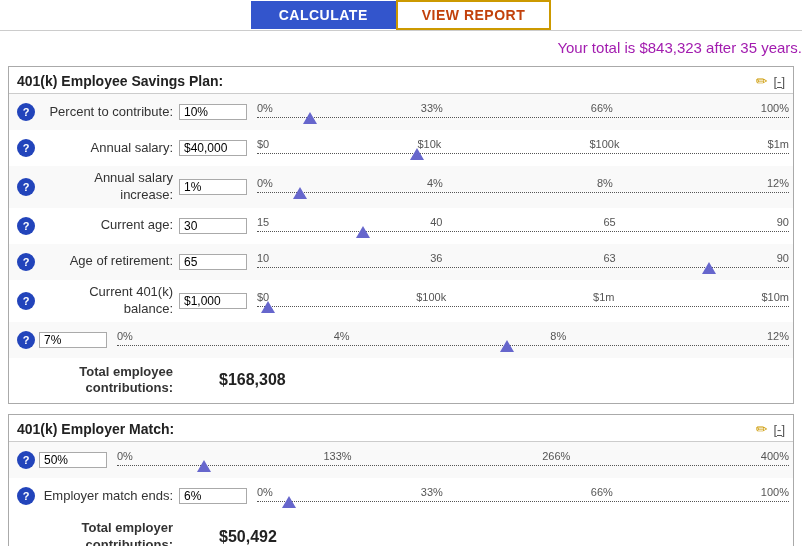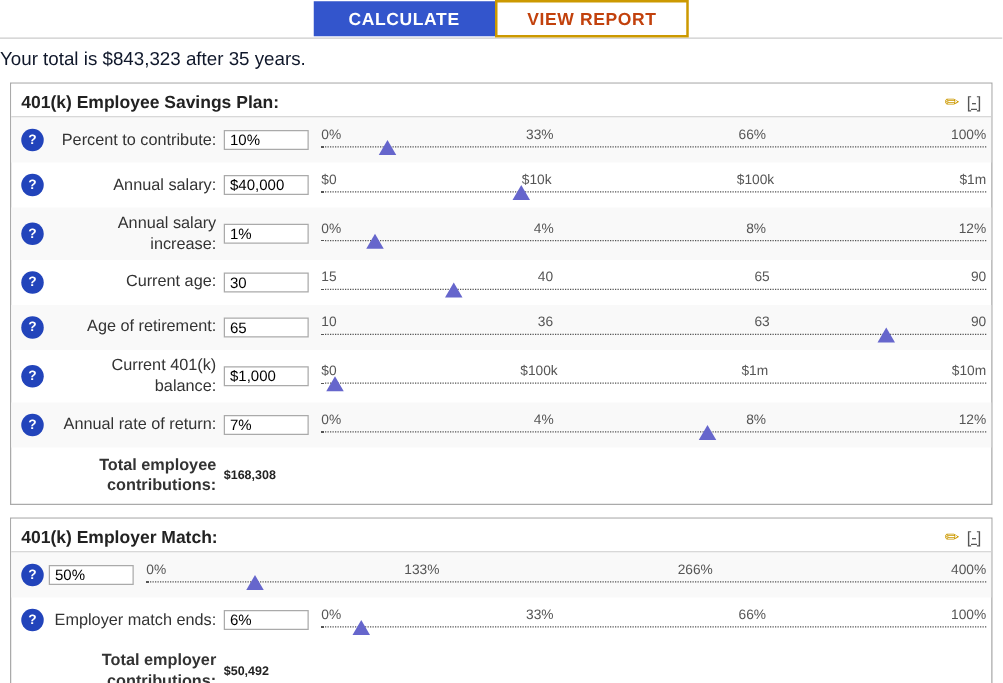--- a/index.html
+++ b/index.html
@@ -39,24 +39,24 @@
       font-weight: bold;
       font-size: 14px;
       padding: 5px 24px;
       border: 2px solid #cc9900;
       cursor: pointer;
       letter-spacing: 0.5px;
     }
 
     
     .summary-line {
-      text-align: left;
+      text-align: right;
       font-size: 15px;
       padding: 8px 0 10px 0;
-      color: #0f172a;
+      color: #a21caf;
     }
 
     
     .section {
       border: 1px solid #aaa;
       margin: 0 8px 10px 8px;
       background: #fff;
     }
     .section-header {
       display: flex;
@@ -166,22 +166,23 @@
       font-weight: bold;
     }
     .total-label {
       text-align: right;
       min-width: 162px;
       color: #333;
       padding-right: 6px;
       line-height: 1.3;
     }
     .total-value {
-      font-size: 10px;
+      font-size: 16px;
       color: #222;
+      margin-left: 40px;
     }
   </style>
 </head>
 <body>
 
 <div class="top-buttons">
   <button class="btn-calculate">CALCULATE</button>
   <button class="btn-view-report">VIEW REPORT</button>
 </div>
 
@@ -280,21 +281,20 @@
           <span>$100k</span>
           <span>$1m</span>
           <span>$10m</span>
         </div>
         <div class="slider-track"></div>
         <div class="slider-triangle" style="left: calc(2% - 7px);"></div>
       </div>
     </div>
     <div class="row">
       <div class="help-icon">?</div>
-      <div class="row-label">Annual rate of return:</div>
       <input type="text" class="row-input" value="7%" style="">
       <div class="slider-area">
         <div class="slider-labels">
           <span>0%</span>
           <span>4%</span>
           <span>8%</span>
           <span>12%</span>
         </div>
         <div class="slider-track"></div>
         <div class="slider-triangle" style="left: calc(58% - 7px);"></div>

